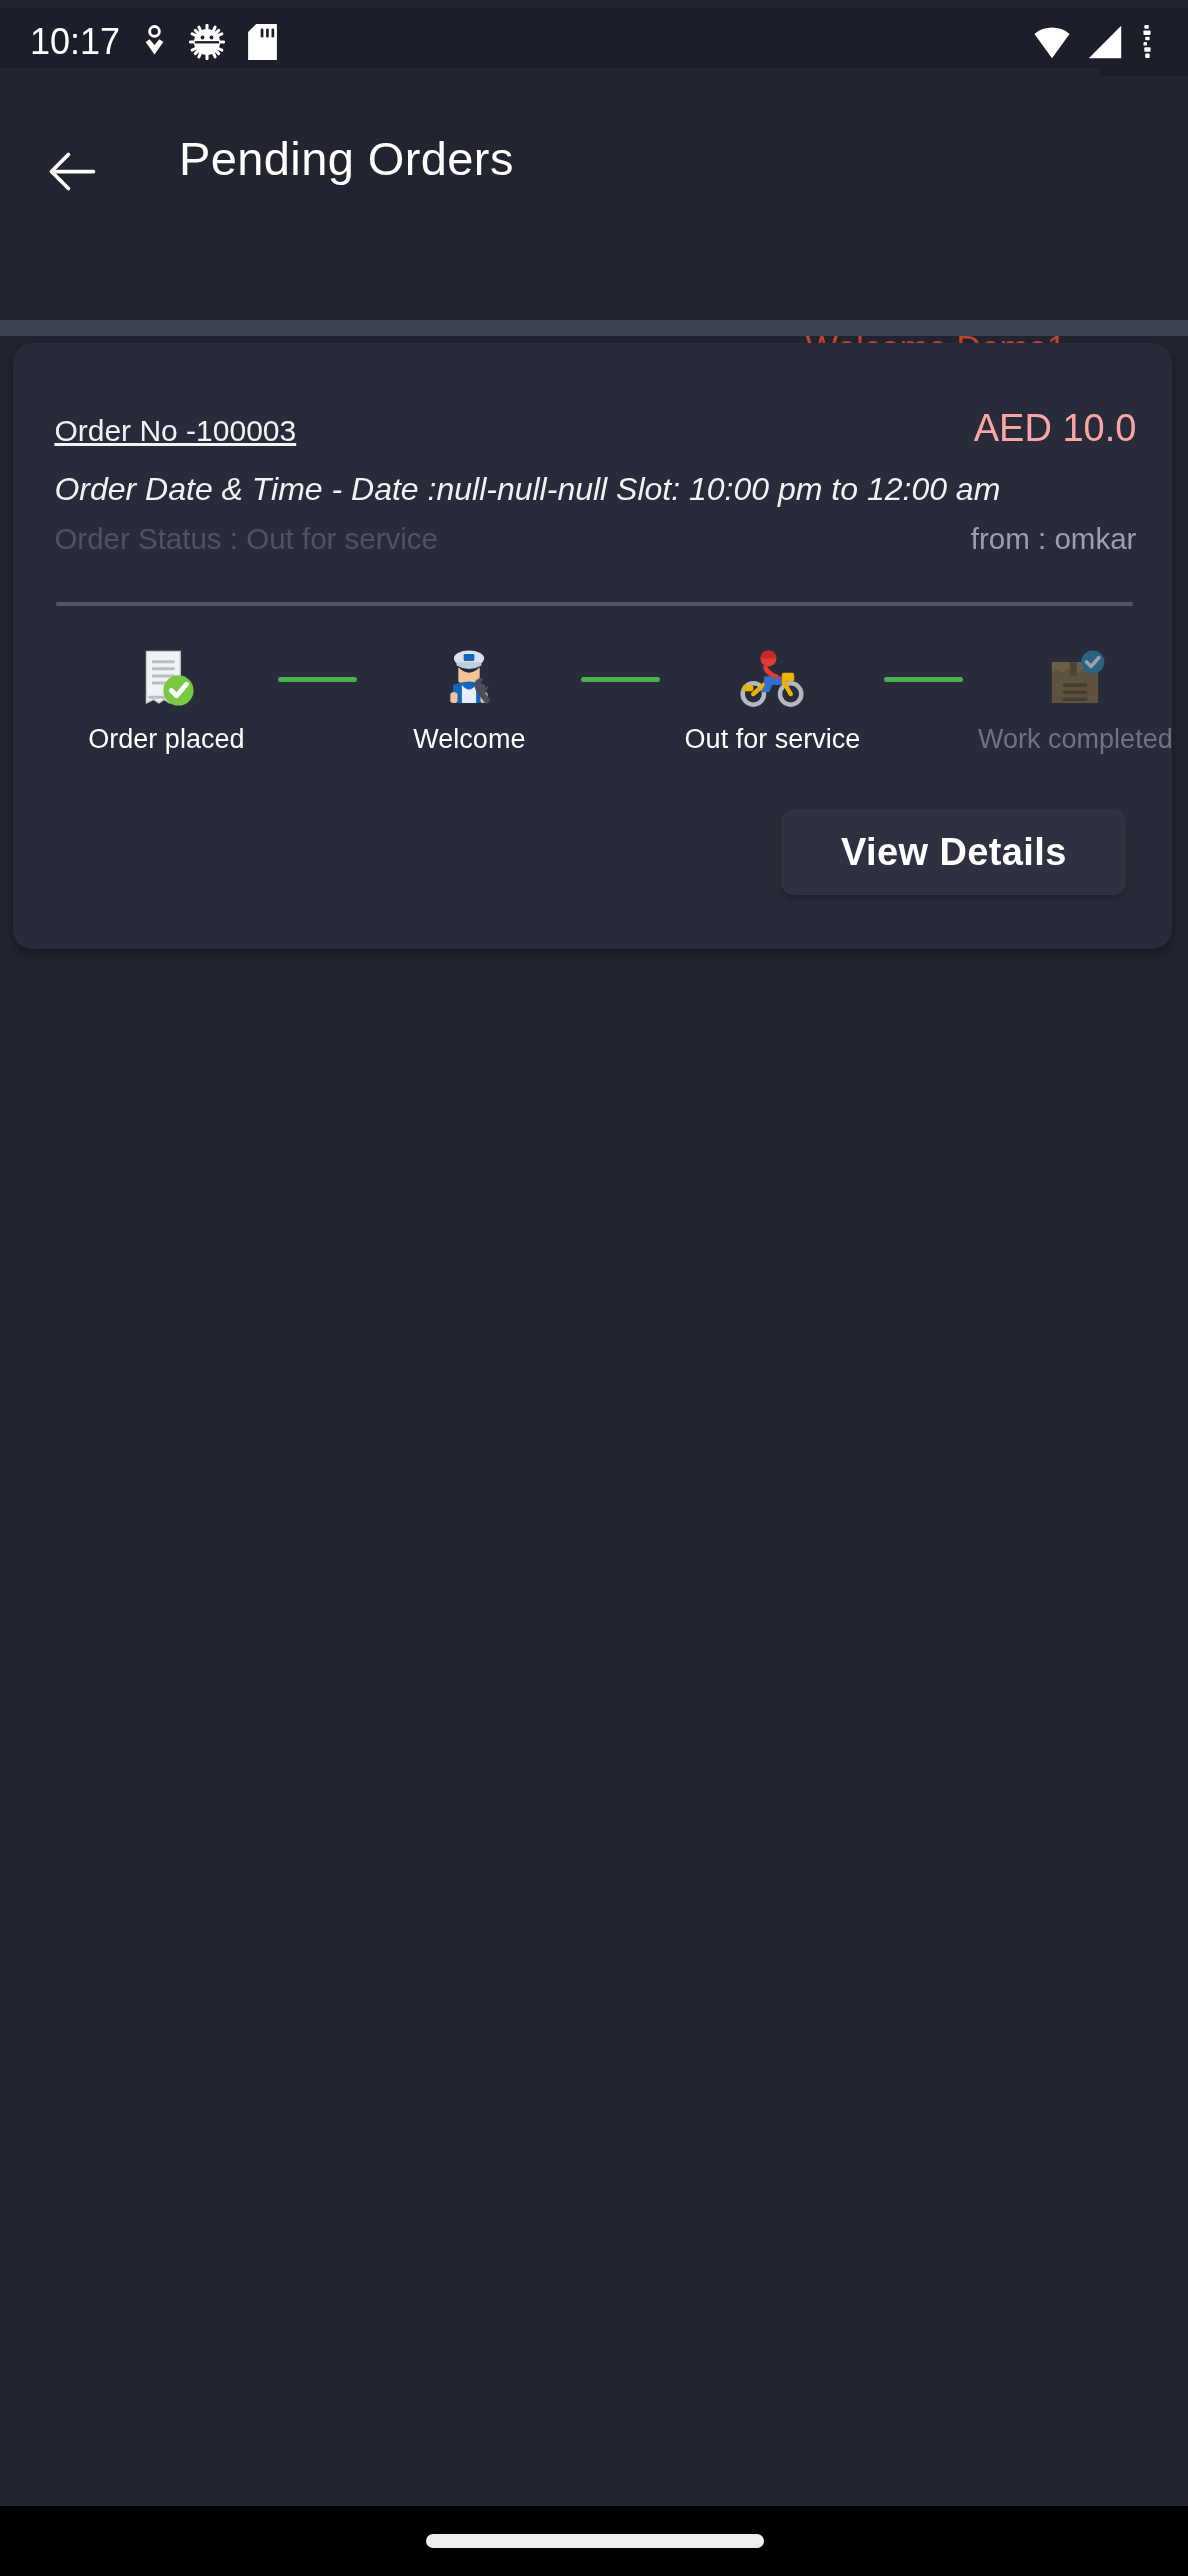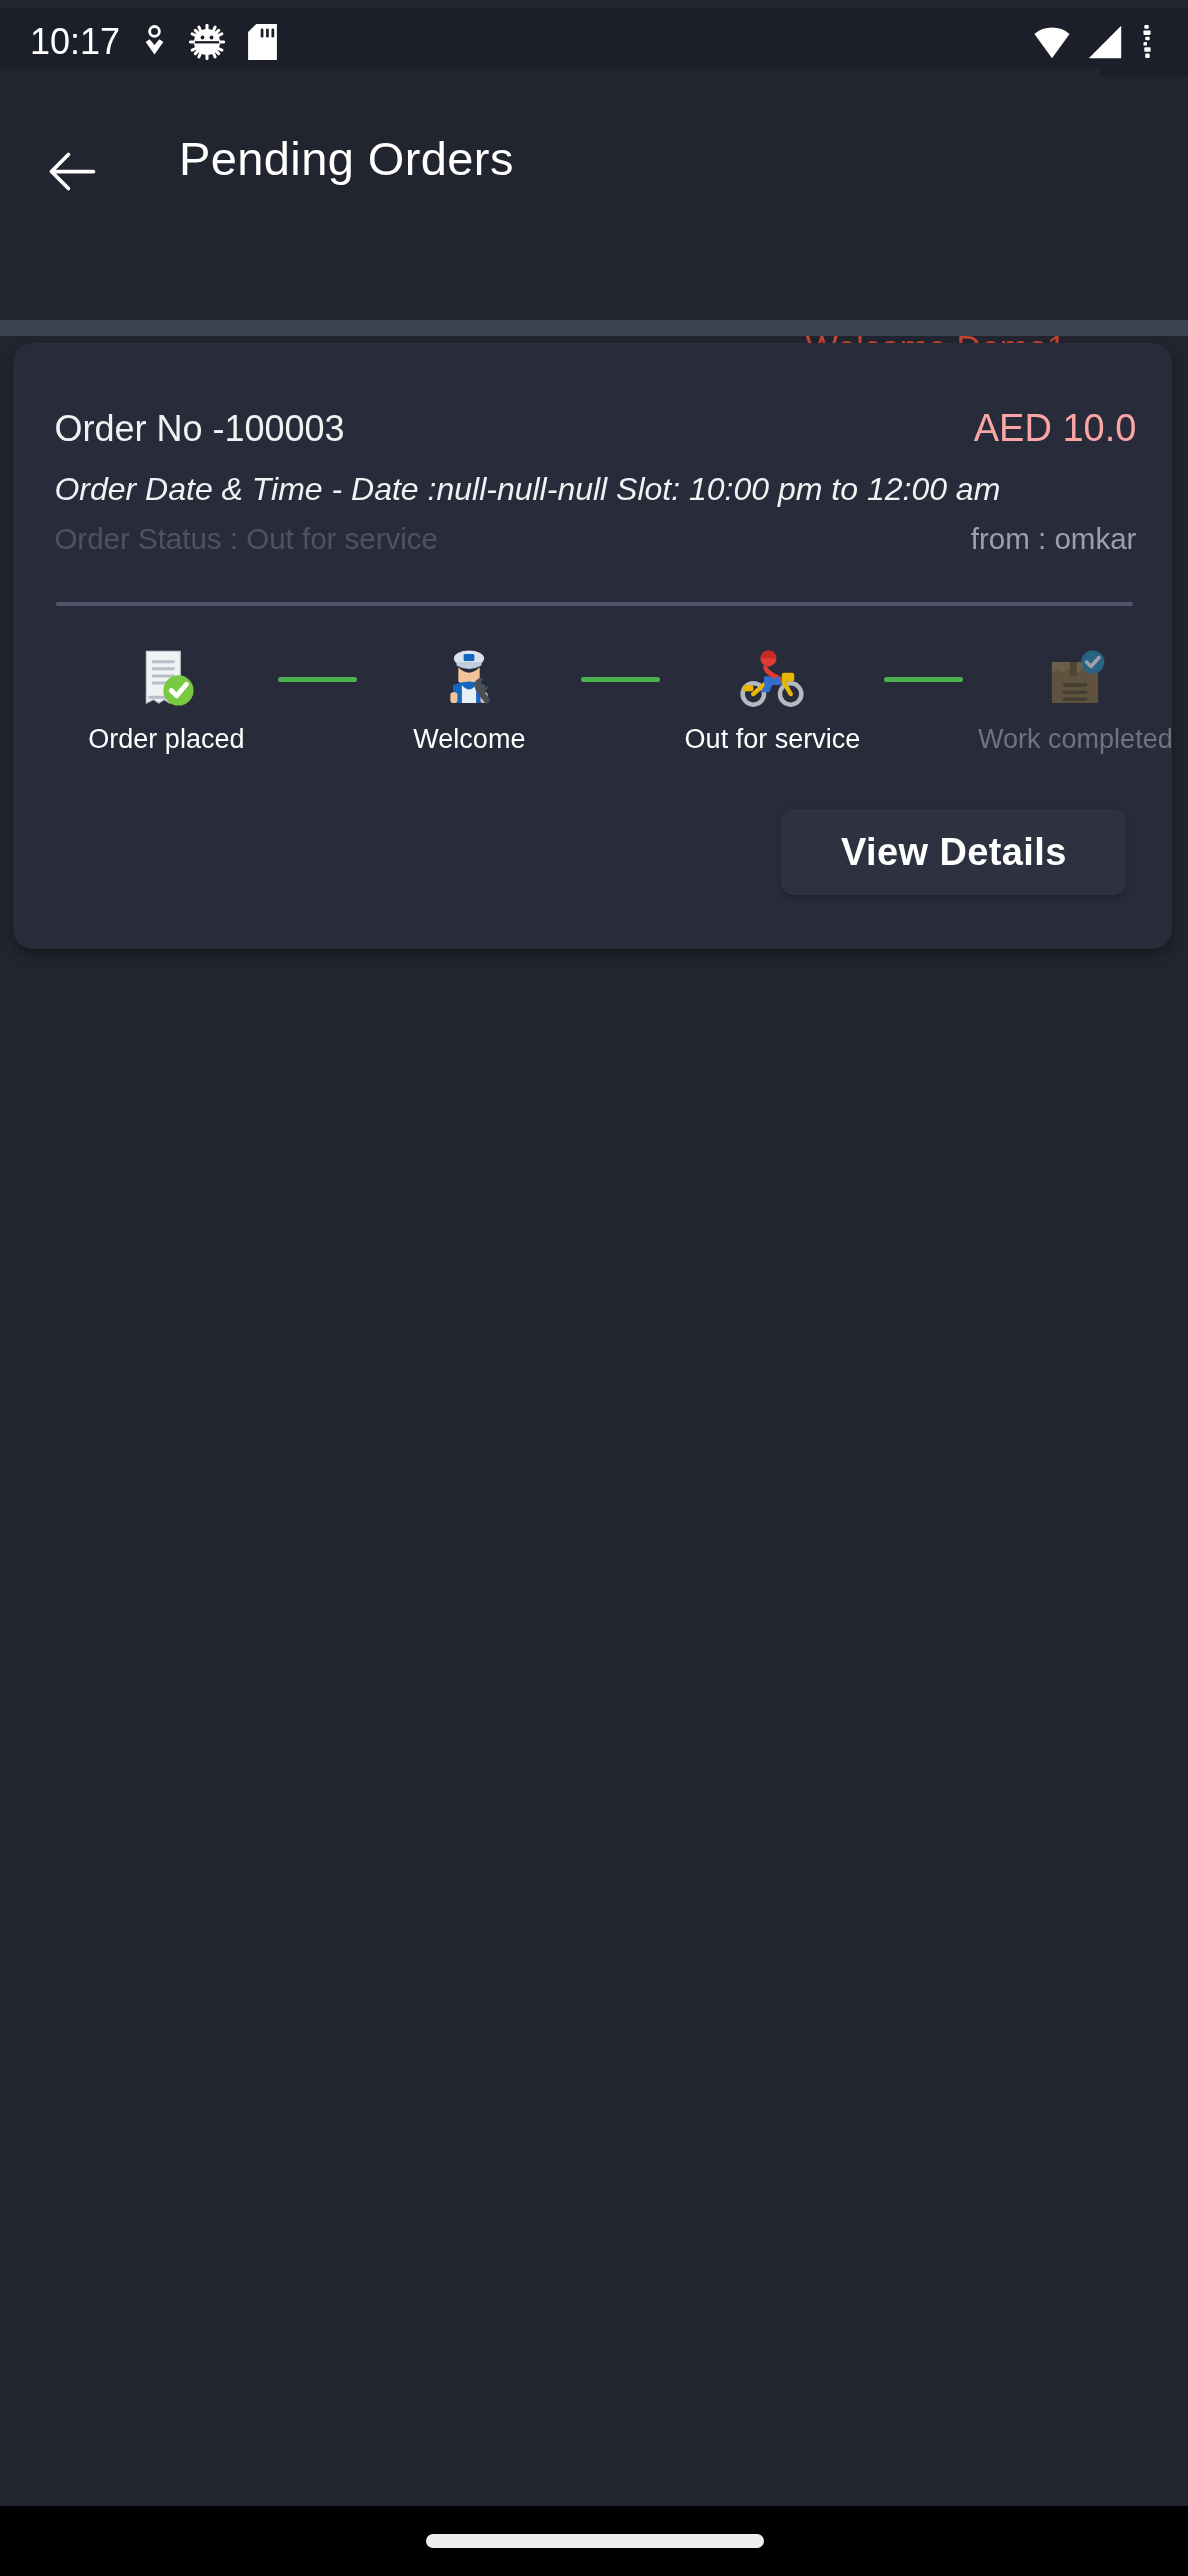--- a/index.html
+++ b/index.html
@@ -107,23 +107,24 @@
     position: absolute;
     top: 64px;
     left: 41px;
     right: 36px;
     display: flex;
     align-items: baseline;
     justify-content: space-between;
   }
   .order-no {
     color: #f2f2f5;
-    font-size: 36px;
+    font-size: 30px;
     font-weight: 400;
     white-space: nowrap;
+    text-decoration: underline;
   }
   .order-amount {
     color: #fca5a5;
     font-size: 38px;
     font-weight: 400;
     white-space: nowrap;
   }
 
   .order-datetime {
     position: absolute;

